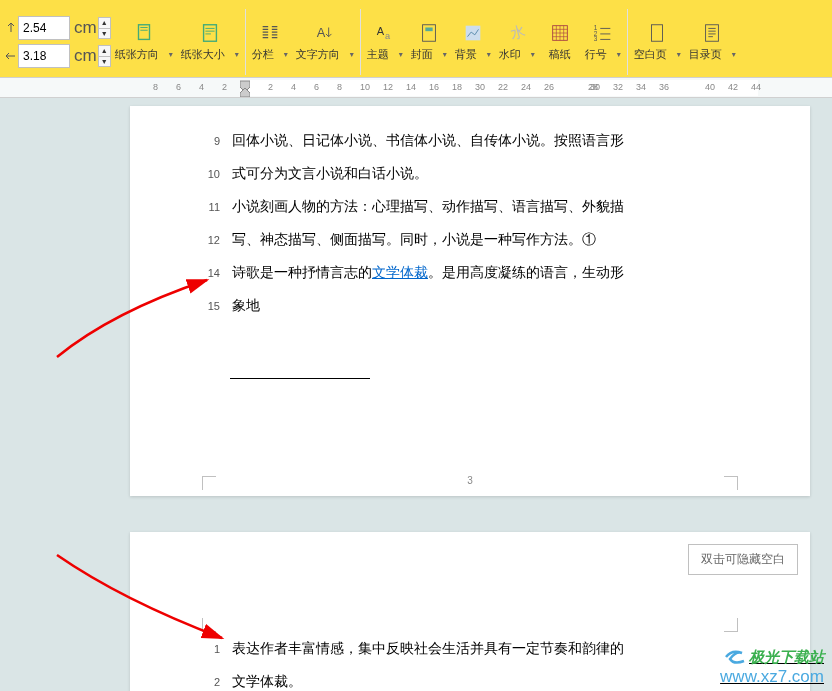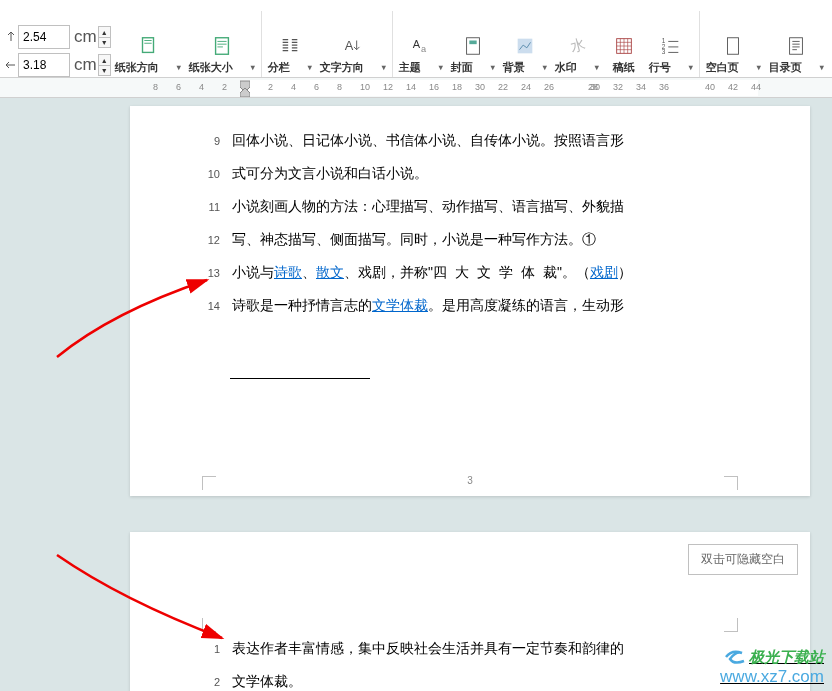--- a/index.html
+++ b/index.html
@@ -7,24 +7,24 @@
       width: 832px;
       height: 691px;
       font-family: "Microsoft YaHei", sans-serif;
       background: #dae5e6;
       overflow: hidden;
       position: relative;
     }
     
     
     .toolbar {
-      background: #ffffff;
+      background: #fde047;
       height: 78px;
       display: flex;
-      align-items: flex-end;
+      align-items: center;
       padding: 6px 0 0 0;
       border-bottom: 1px solid #d0d0d0;
     }
     .toolbar-divider {
       width: 1px;
       height: 66px;
       background: #e0e0e0;
       margin: 0 2px;
     }
     .margin-inputs {
@@ -87,22 +87,21 @@
       display: flex;
       align-items: center;
       justify-content: center;
     }
     .tool-icon svg { width: 22px; height: 22px; }
     .tool-label {
       font-size: 11px;
       color: #333;
       display: flex;
       align-items: center;
-      gap: 18px;
-      font-weight: bold;
+      gap: 10px;
     }
     .chev { font-size: 8px; color: #666; }
     
     
     .ruler {
       height: 20px;
       background: #f6f9f9;
       position: relative;
       display: flex;
       align-items: center;
@@ -465,26 +464,26 @@
         </div>
         <div class="text-line">
           <span class="line-num">11</span>
           <span class="line-content">小说刻画人物的方法：心理描写、动作描写、语言描写、外貌描</span>
         </div>
         <div class="text-line">
           <span class="line-num">12</span>
           <span class="line-content">写、神态描写、侧面描写。同时，小说是一种写作方法。①</span>
         </div>
         <div class="text-line">
-          <span class="line-num">13</span>
-          <span class="line-content">小说与<a class="link">诗歌</a>、<a class="link">散文</a>、戏剧，并称"<span class="spaced">四大文学体</span>裁"。（<a class="link">戏剧</a>）</span>
-        </div>
-        <div class="text-line">
           <span class="line-num">14</span>
           <span class="line-content">诗歌是一种抒情言志的<a class="link">文学体裁</a>。是用高度凝练的语言，生动形</span>
+        </div>
+        <div class="text-line">
+          <span class="line-num">15</span>
+          <span class="line-content">象地</span>
         </div>
       </div>
     <div class="footnote-line"></div>
     <div class="page-number">3</div>
     <div class="corner corner-bl"></div>
     <div class="corner corner-br"></div>
   </div>
 
   <div class="page page2">
     <div class="hide-blank-hint">双击可隐藏空白</div>

